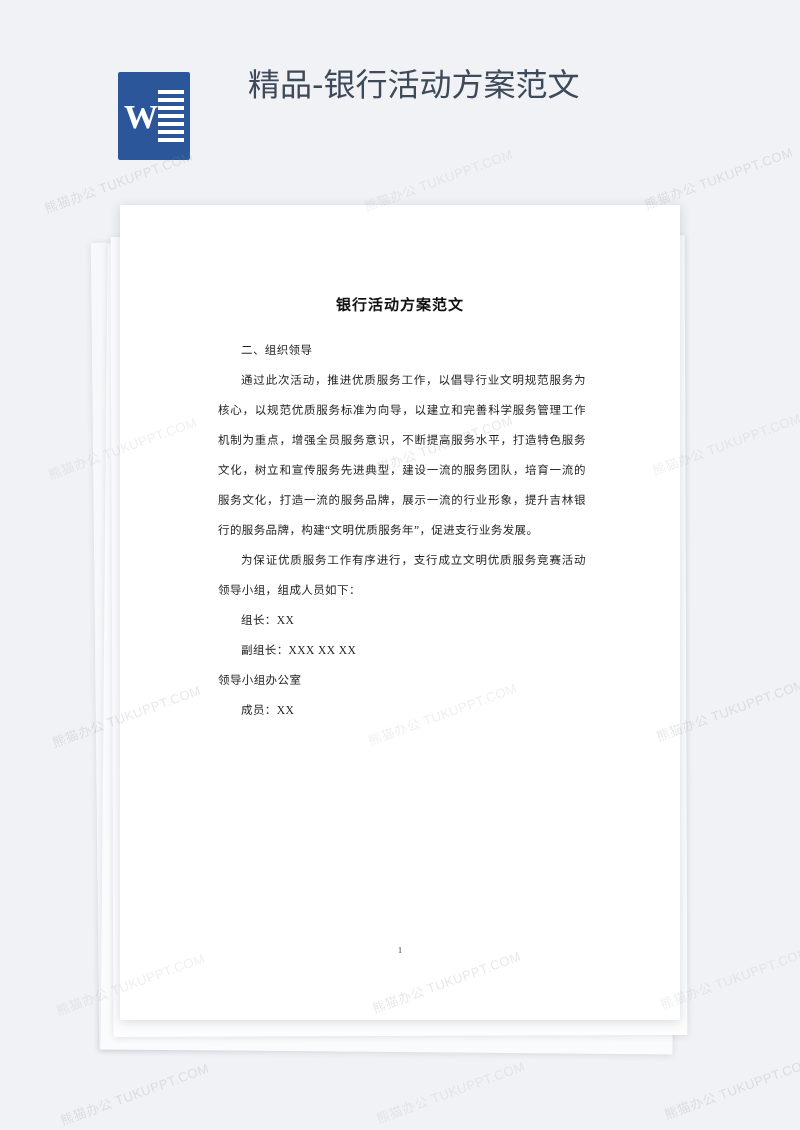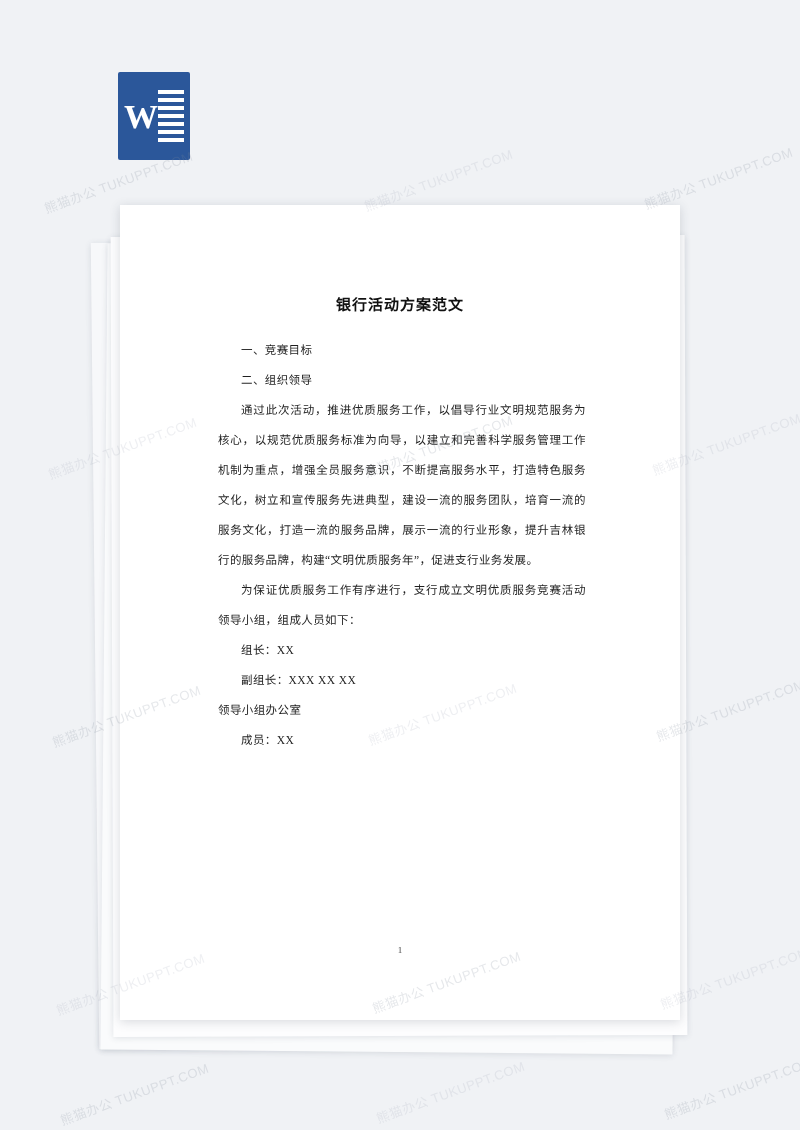--- a/index.html
+++ b/index.html
@@ -183,32 +183,32 @@
   }
 </style>
 </head>
 <body>
 
 <div class="header">
   <div class="doc-icon">
     <div class="w-letter">W</div>
     <div class="lines"></div>
   </div>
+  <div class="doc-title">精品-银行活动方案范文</div>
 </div>
 
 <div class="page-stack">
   <div class="sheet sheet-back3"></div>
   <div class="sheet sheet-back2"></div>
   <div class="sheet sheet-back1"></div>
 
   <div class="sheet sheet-main">
     <div class="doc-body">
       <div class="doc-heading">银行活动方案范文</div>
       <div class="doc-paras">
-        <p class="para sub-indent">一、竞赛目标</p>
         <p class="para sub-indent">二、组织领导</p>
         <p class="para">通过此次活动，推进优质服务工作，以倡导行业文明规范服务为核心，以规范优质服务标准为向导，以建立和完善科学服务管理工作机制为重点，增强全员服务意识，不断提高服务水平，打造特色服务文化，树立和宣传服务先进典型，建设一流的服务团队，培育一流的服务文化，打造一流的服务品牌，展示一流的行业形象，提升吉林银行的服务品牌，构建“文明优质服务年”，促进支行业务发展。</p>
         <p class="para">为保证优质服务工作有序进行，支行成立文明优质服务竞赛活动领导小组，组成人员如下：</p>
         <p class="para sub-indent">组长：XX</p>
         <p class="para sub-indent">副组长：XXX XX XX</p>
         <p class="para no-indent">领导小组办公室</p>
         <p class="para sub-indent">成员：XX</p>
       </div>
       <div class="page-number">1</div>
     </div>

